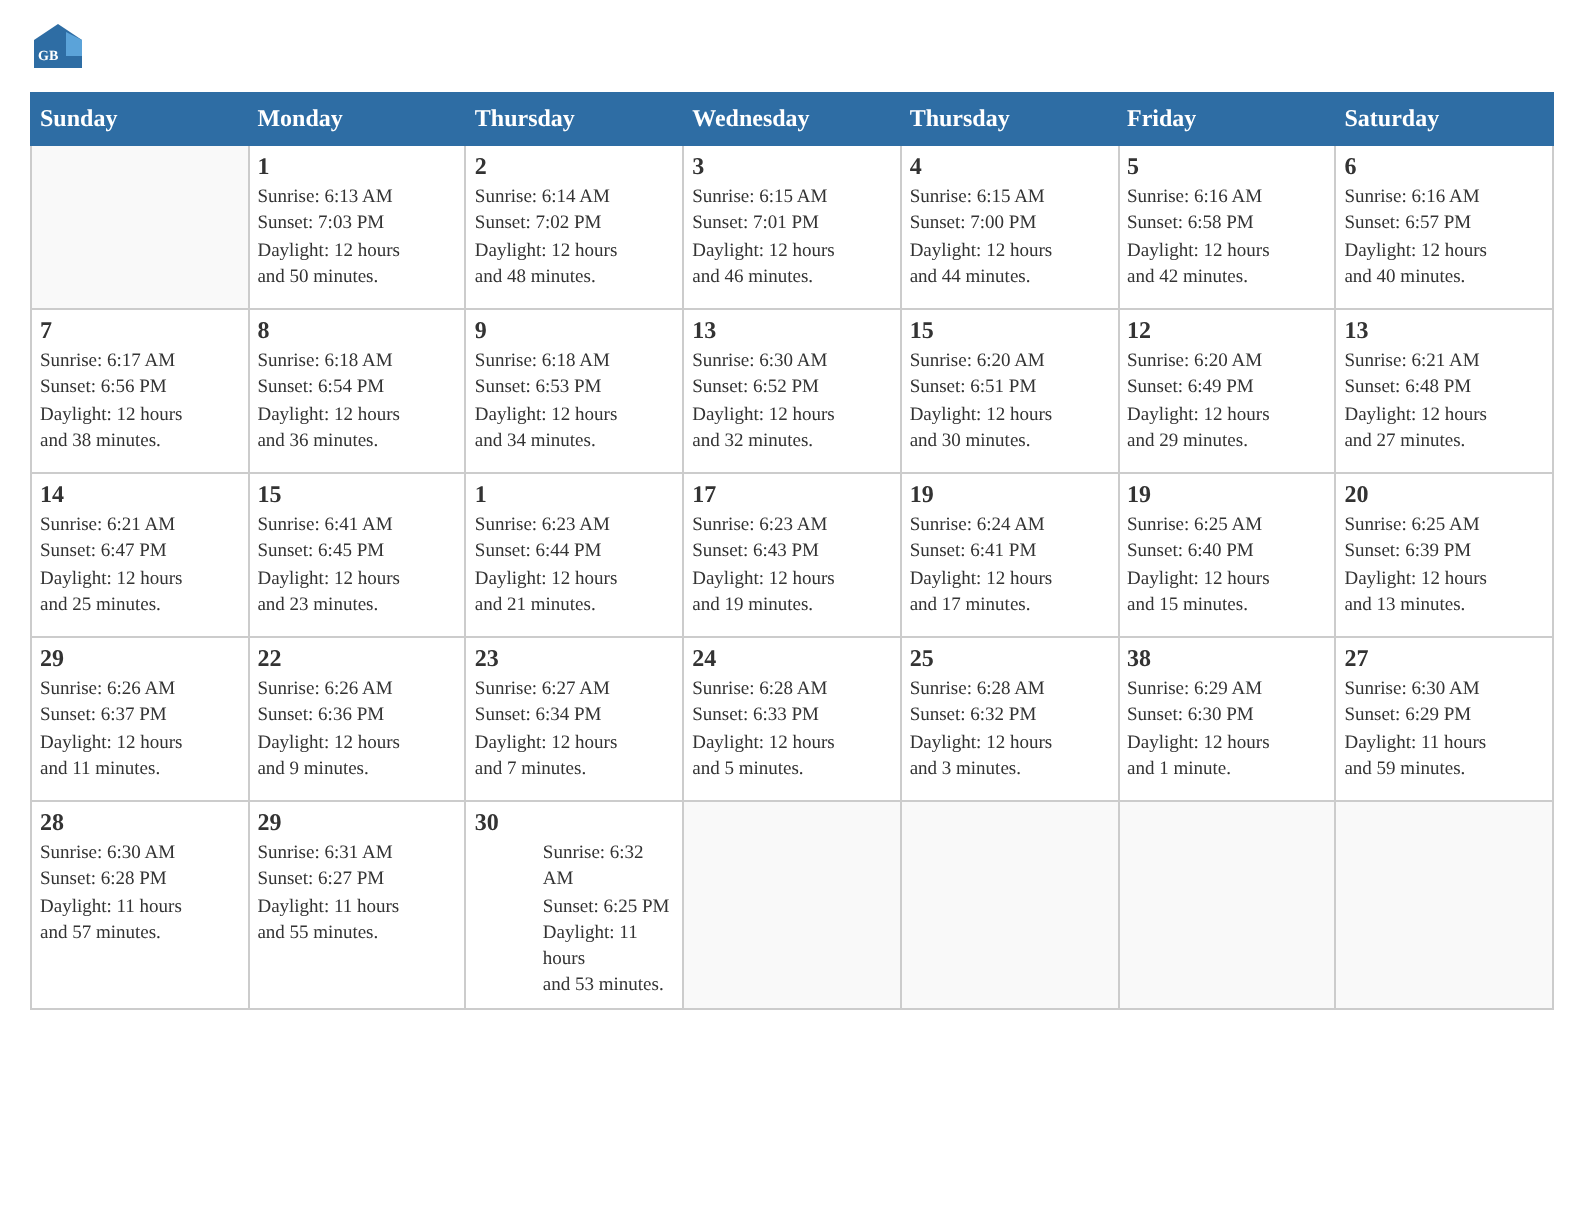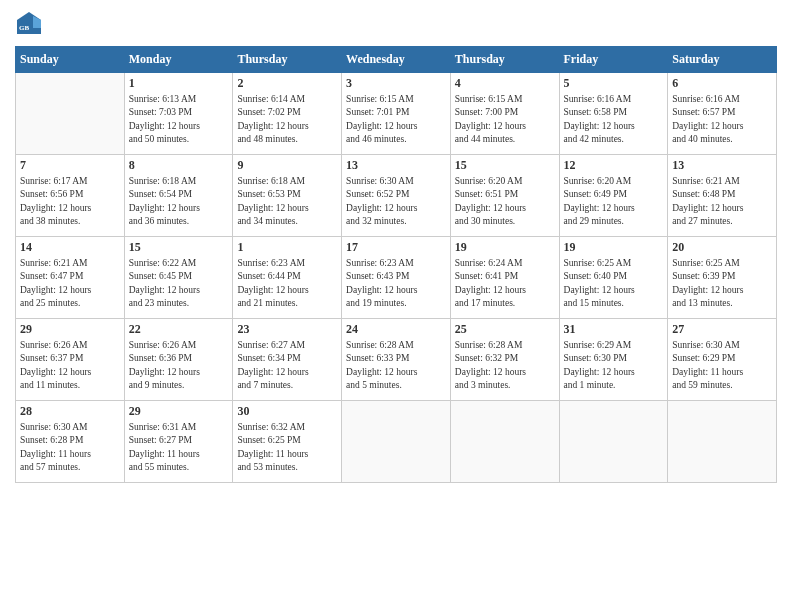--- a/index.html
+++ b/index.html
@@ -230,21 +230,21 @@
         <tr>
           <td>
             <span class="day-num">14</span>
             <div class="day-info" style="white-space: pre-line;">Sunrise: 6:21 AM
 Sunset: 6:47 PM
 Daylight: 12 hours
 and 25 minutes.</div>
           </td>
           <td>
             <span class="day-num">15</span>
-            <div class="day-info" style="white-space: pre-line;">Sunrise: 6:22 AM
+            <div class="day-info" style="white-space: pre-line;">Sunrise: 6:41 AM
 Sunset: 6:45 PM
 Daylight: 12 hours
 and 23 minutes.</div>
           </td>
           <td>
             <span class="day-num">1</span>
             <div class="day-info" style="white-space: pre-line;">Sunrise: 6:23 AM
 Sunset: 6:44 PM
 Daylight: 12 hours
 and 21 minutes.</div>
@@ -308,21 +308,21 @@
 and 5 minutes.</div>
           </td>
           <td>
             <span class="day-num">25</span>
             <div class="day-info" style="white-space: pre-line;">Sunrise: 6:28 AM
 Sunset: 6:32 PM
 Daylight: 12 hours
 and 3 minutes.</div>
           </td>
           <td>
-            <span class="day-num">31</span>
+            <span class="day-num">38</span>
             <div class="day-info" style="white-space: pre-line;">Sunrise: 6:29 AM
 Sunset: 6:30 PM
 Daylight: 12 hours
 and 1 minute.</div>
           </td>
           <td>
             <span class="day-num">27</span>
             <div class="day-info" style="white-space: pre-line;">Sunrise: 6:30 AM
 Sunset: 6:29 PM
 Daylight: 11 hours
@@ -339,21 +339,21 @@
           </td>
           <td>
             <span class="day-num">29</span>
             <div class="day-info" style="white-space: pre-line;">Sunrise: 6:31 AM
 Sunset: 6:27 PM
 Daylight: 11 hours
 and 55 minutes.</div>
           </td>
           <td>
             <span class="day-num">30</span>
-            <div class="day-info" style="white-space: pre-line;">Sunrise: 6:32 AM
+            <div class="day-info" style="white-space: pre-line; margin-left: 34px;">Sunrise: 6:32 AM
 Sunset: 6:25 PM
 Daylight: 11 hours
 and 53 minutes.</div>
           </td>
           <td class="empty"></td>
           <td class="empty"></td>
           <td class="empty"></td>
           <td class="empty"></td>
         </tr>
       </tbody>

